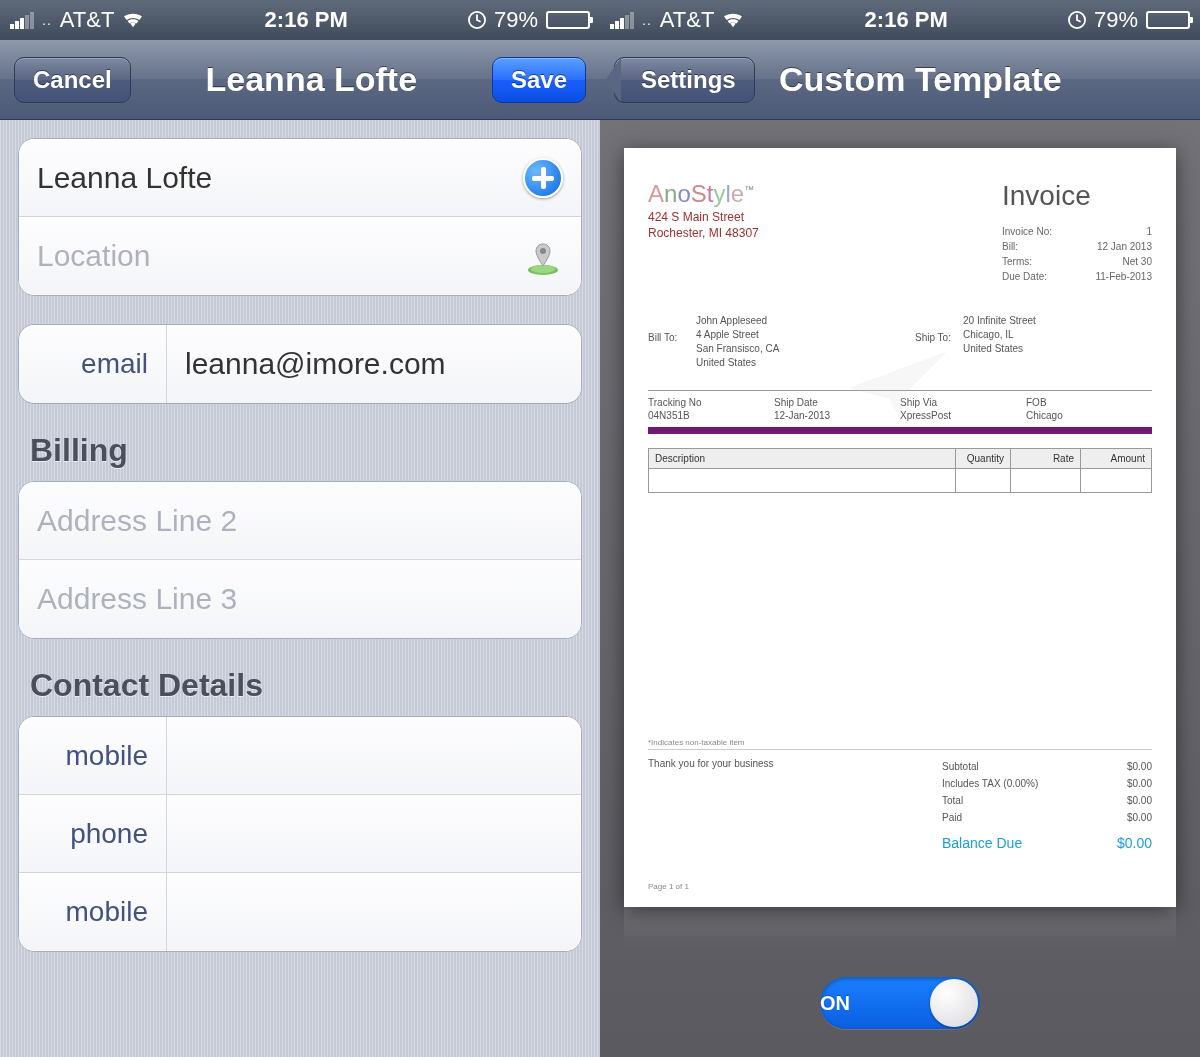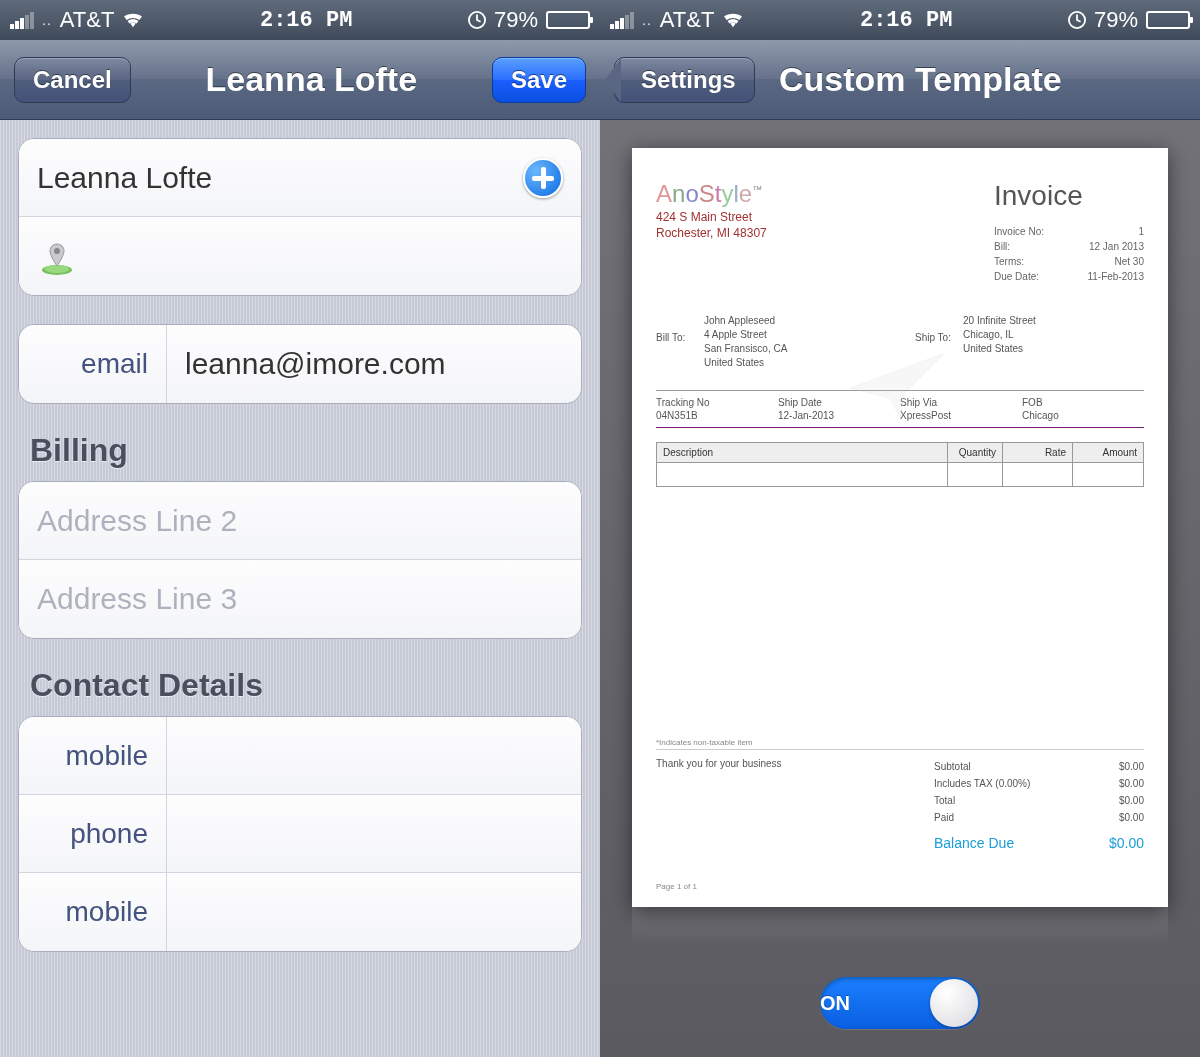--- a/index.html
+++ b/index.html
@@ -2,21 +2,21 @@
 <html><head>
 <meta charset="utf-8">
 <style>
 * { margin: 0; padding: 0; box-sizing: border-box; }
 body { font-family: -apple-system, 'Helvetica Neue', Helvetica, Arial, sans-serif; background: #222; width: 1200px; height: 1057px; display: flex; overflow: hidden; }
 .phone { width: 600px; height: 1057px; position: relative; }
 
 
 .status-bar { height: 40px; background: linear-gradient(to bottom, #5f6a7a, #3f4a5a); display: flex; align-items: center; justify-content: space-between; padding: 0 10px; color: #fff; font-size: 22px; font-weight: 500; }
 .status-left, .status-right { display: flex; align-items: center; gap: 8px; }
-.status-center { font-weight: 600; font-family: Liberation Mono, monospace; }
+.status-center { font-weight: 600; }
 .signal-bars { display: inline-flex; align-items: flex-end; gap: 1px; }
 .signal-bars span { width: 4px; background: #fff; display: inline-block; }
 .sb1 { height: 5px; } .sb2 { height: 8px; } .sb3 { height: 11px; } .sb4 { height: 14px; opacity: .35; } .sb5 { height: 17px; opacity: .35; }
 .dots { font-size: 14px; letter-spacing: 1px; opacity: .9; }
 .wifi-icon { width: 22px; height: 18px; }
 .clock-icon { width: 18px; height: 18px; }
 .battery { width: 44px; height: 18px; border: 2px solid #fff; border-radius: 3px; position: relative; }
 .battery::after { content: ''; position: absolute; right: -5px; top: 4px; width: 3px; height: 6px; background: #fff; border-radius: 0 1px 1px 0; }
 .battery-fill { height: 100%; width: 79%; background: #fff; }
 
@@ -41,34 +41,34 @@
 .plus-icon { width: 40px; height: 40px; border-radius: 50%; background: radial-gradient(circle at 30% 30%, #6cb8ff, #0a6ae0); border: 2px solid #fff; box-shadow: 0 1px 3px rgba(0,0,0,.4); position: relative; }
 .plus-icon::before, .plus-icon::after { content: ''; position: absolute; background: #fff; border-radius: 2px; }
 .plus-icon::before { width: 22px; height: 5px; top: 16px; left: 7px; }
 .plus-icon::after { width: 5px; height: 22px; top: 7px; left: 15.5px; }
 .arrow-icon { width: 40px; height: 40px; border-radius: 50%; background: radial-gradient(circle at 30% 30%, #6cb8ff, #0a6ae0); border: 2px solid #fff; box-shadow: 0 1px 3px rgba(0,0,0,.4); position: relative; }
 .arrow-icon::after { content: ''; position: absolute; top: 11px; left: 15px; width: 11px; height: 11px; border-top: 5px solid #fff; border-right: 5px solid #fff; transform: rotate(45deg); }
 .map-pin { width: 40px; height: 40px; position: relative; }
 .map-pin svg { width: 40px; height: 40px; }
 
 
-.content-right { height: calc(100% - 120px); background: linear-gradient(to bottom, #727278, #5a5a60); padding: 28px 32px; display: flex; flex-direction: column; align-items: center; }
+.content-right { height: calc(100% - 120px); background: linear-gradient(to bottom, #727278, #5a5a60); padding: 28px 24px; display: flex; flex-direction: column; align-items: center; }
 .invoice { background: #fff; width: 100%; flex: 1; padding: 32px 24px 16px; font-size: 11px; color: #333; box-shadow: 0 4px 20px rgba(0,0,0,.5); display: flex; flex-direction: column; }
 .inv-header { display: flex; justify-content: space-between; }
 .logo-brand { font-size: 24px; font-weight: 400; font-family: 'Lucida Sans', sans-serif; }
 .logo-brand .l1 { color: #d99; } .logo-brand .l2 { color: #8a8; } .logo-brand .l3 { color: #88c; } .logo-brand .l4 { color: #c88; } .logo-brand .l5 { color: #c7a; } .logo-brand .l6 { color: #9c9; } .logo-brand .l7 { color: #9ac; } .logo-brand .l8 { color: #caa; } .logo-brand .trade { font-size: 10px; vertical-align: super; color: #888; }
 .logo-addr { color: #a03030; font-size: 12px; margin-top: 2px; line-height: 1.3; }
 .plane { position: absolute; left: 50%; top: 200px; transform: translateX(-50%); opacity: .15; }
 .inv-title { font-size: 28px; color: #555; font-weight: 400; }
 .inv-meta { font-size: 10px; margin-top: 12px; }
 .inv-meta-row { display: flex; justify-content: space-between; width: 150px; color: #666; line-height: 1.5; }
 .inv-section { display: flex; gap: 30px; margin-top: 30px; font-size: 10px; color: #555; line-height: 1.4; }
 .inv-block { flex: 1; display: flex; gap: 8px; }
 .inv-block-label { font-weight: 400; color: #555; min-width: 40px; margin-top: 17px; }
-.inv-ship-row { display: flex; border-top: 1px solid #999; border-bottom: 1px solid #701a75; margin-top: 20px; padding: 6px 0; font-size: 10px; }
+.inv-ship-row { display: flex; border-top: 1px solid #999; border-bottom: 7px solid #701a75; margin-top: 20px; padding: 6px 0; font-size: 10px; }
 .inv-ship-cell { flex: 1; }
 .inv-ship-cell-label { color: #555; }
 .inv-ship-cell-val { color: #555; margin-top: 2px; }
 .inv-table { border: 1px solid #999; margin-top: 14px; font-size: 10px; }
 .inv-th { display: flex; background: #eee; }
 .inv-th > div, .inv-tr > div { padding: 4px 6px; border-right: 1px solid #999; }
 .inv-th > div:last-child, .inv-tr > div:last-child { border-right: none; }
 .inv-desc { flex: 1; text-align: left; } .inv-qty { width: 55px; text-align: right; } .inv-rate { width: 70px; text-align: right; } .inv-amt { width: 70px; text-align: right; }
 .inv-tr { display: flex; height: 24px; border-top: 1px solid #999; }
 .inv-spacer { flex: 1; }
@@ -120,20 +120,21 @@
     <button class="nav-btn nav-btn-primary">Save</button>
   </div>
 
   <div class="content-left">
     <div class="group">
       <div class="cell">
         <span class="cell-text">Leanna Lofte</span>
         <span class="plus-icon"></span>
       </div>
       <div class="cell">
+        <span class="cell-text cell-placeholder">Location</span>
         <span class="map-pin">
           <svg viewBox="0 0 40 40">
               <ellipse cx="20" cy="34" rx="15" ry="5" fill="#7ac060"></ellipse>
               <ellipse cx="20" cy="33" rx="12" ry="4" fill="#9ad880"></ellipse>
               <path d="M20 8c-4 0-7 3-7 7 0 5 7 15 7 15s7-10 7-15c0-4-3-7-7-7z" fill="#c8cacc" stroke="#999"></path>
               <circle cx="20" cy="15" r="3" fill="#888"></circle>
             </svg>
         </span>
       </div>
     </div>

